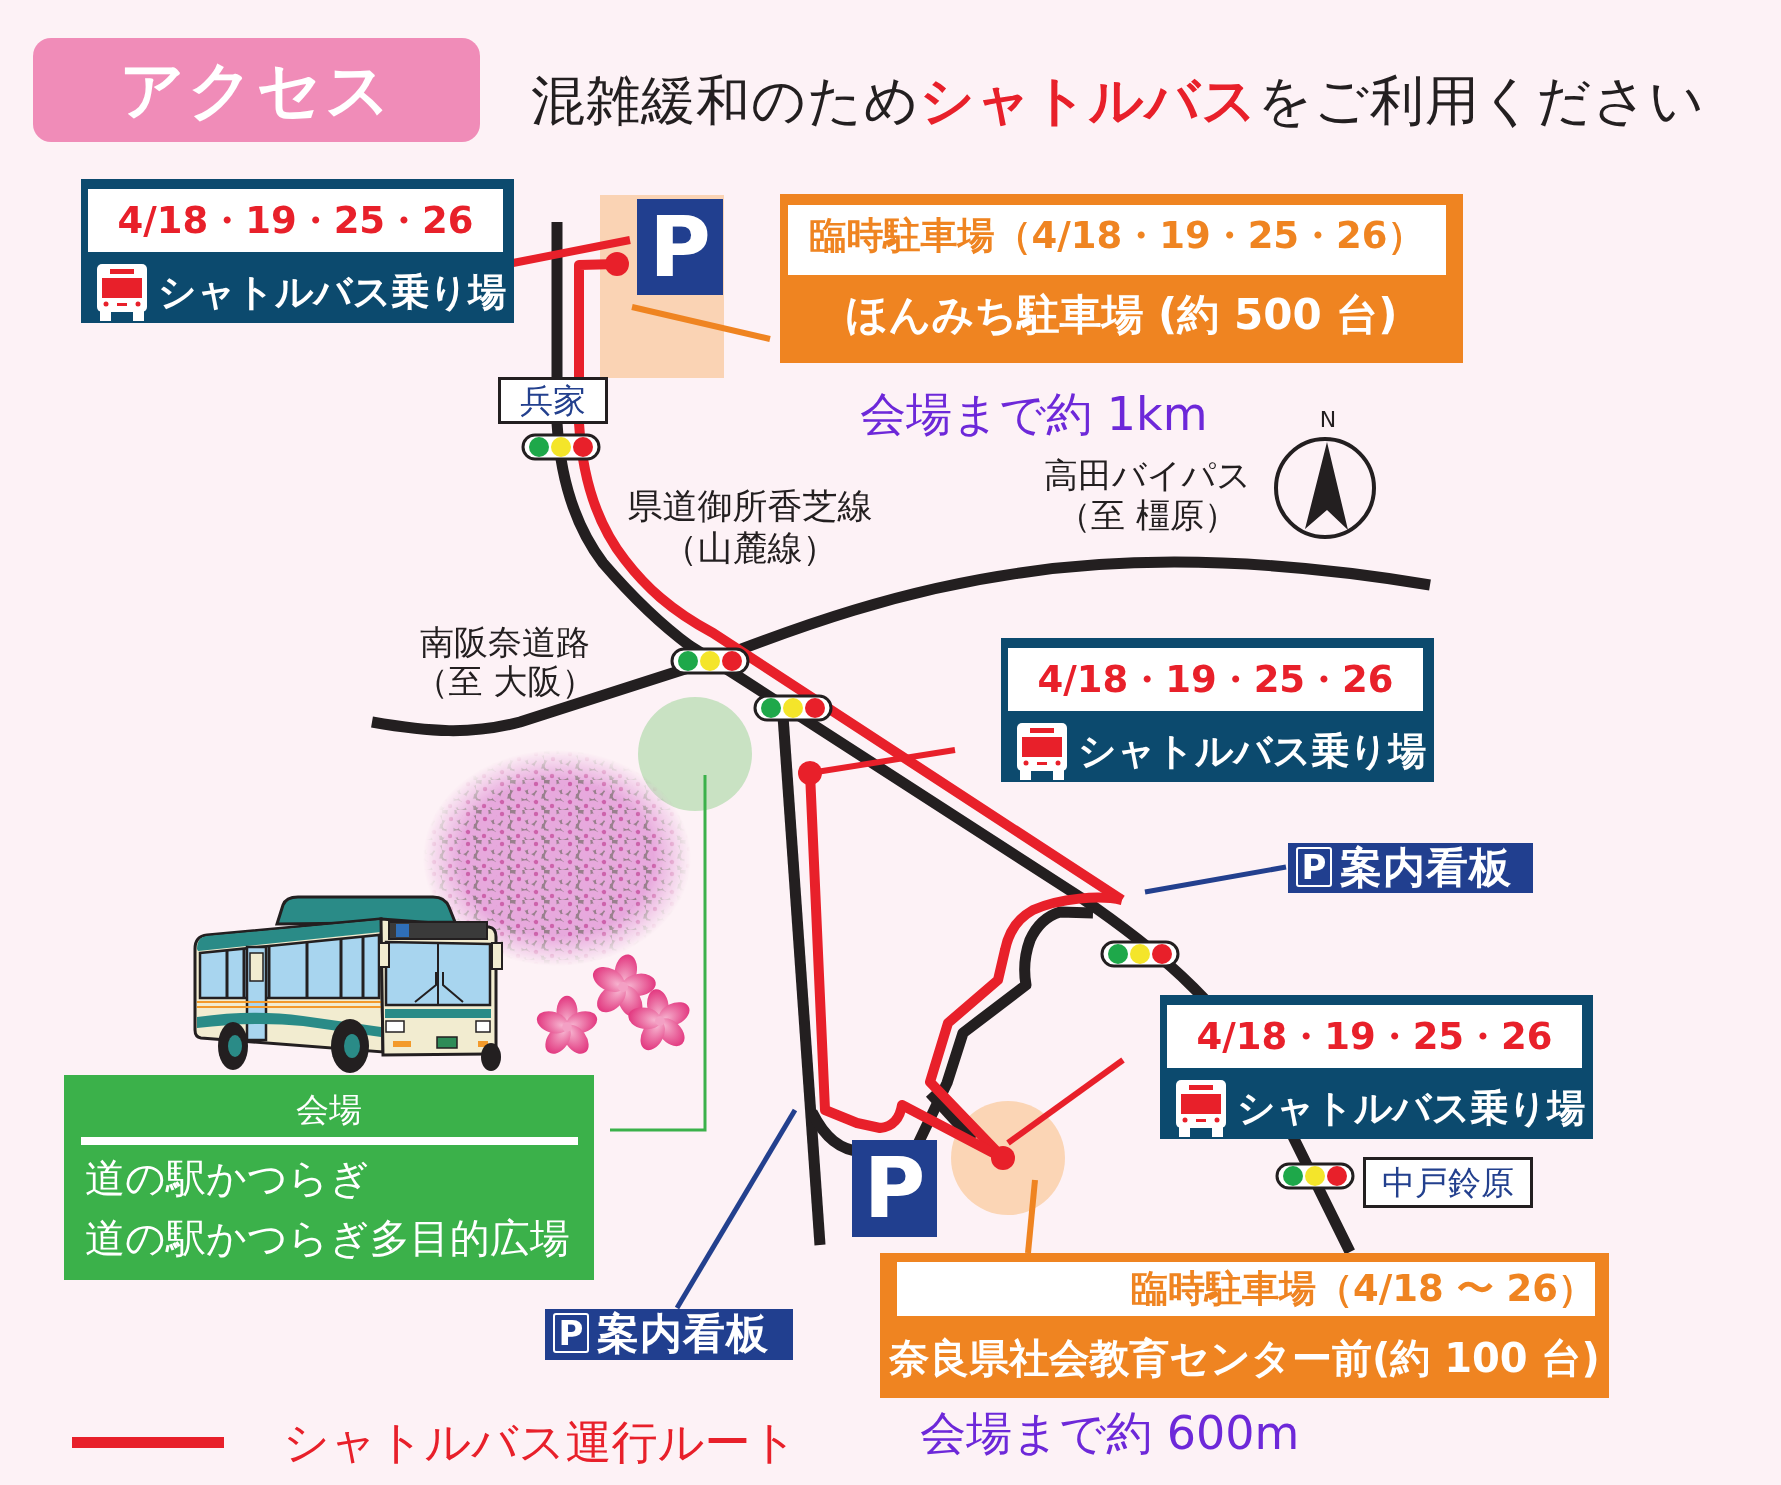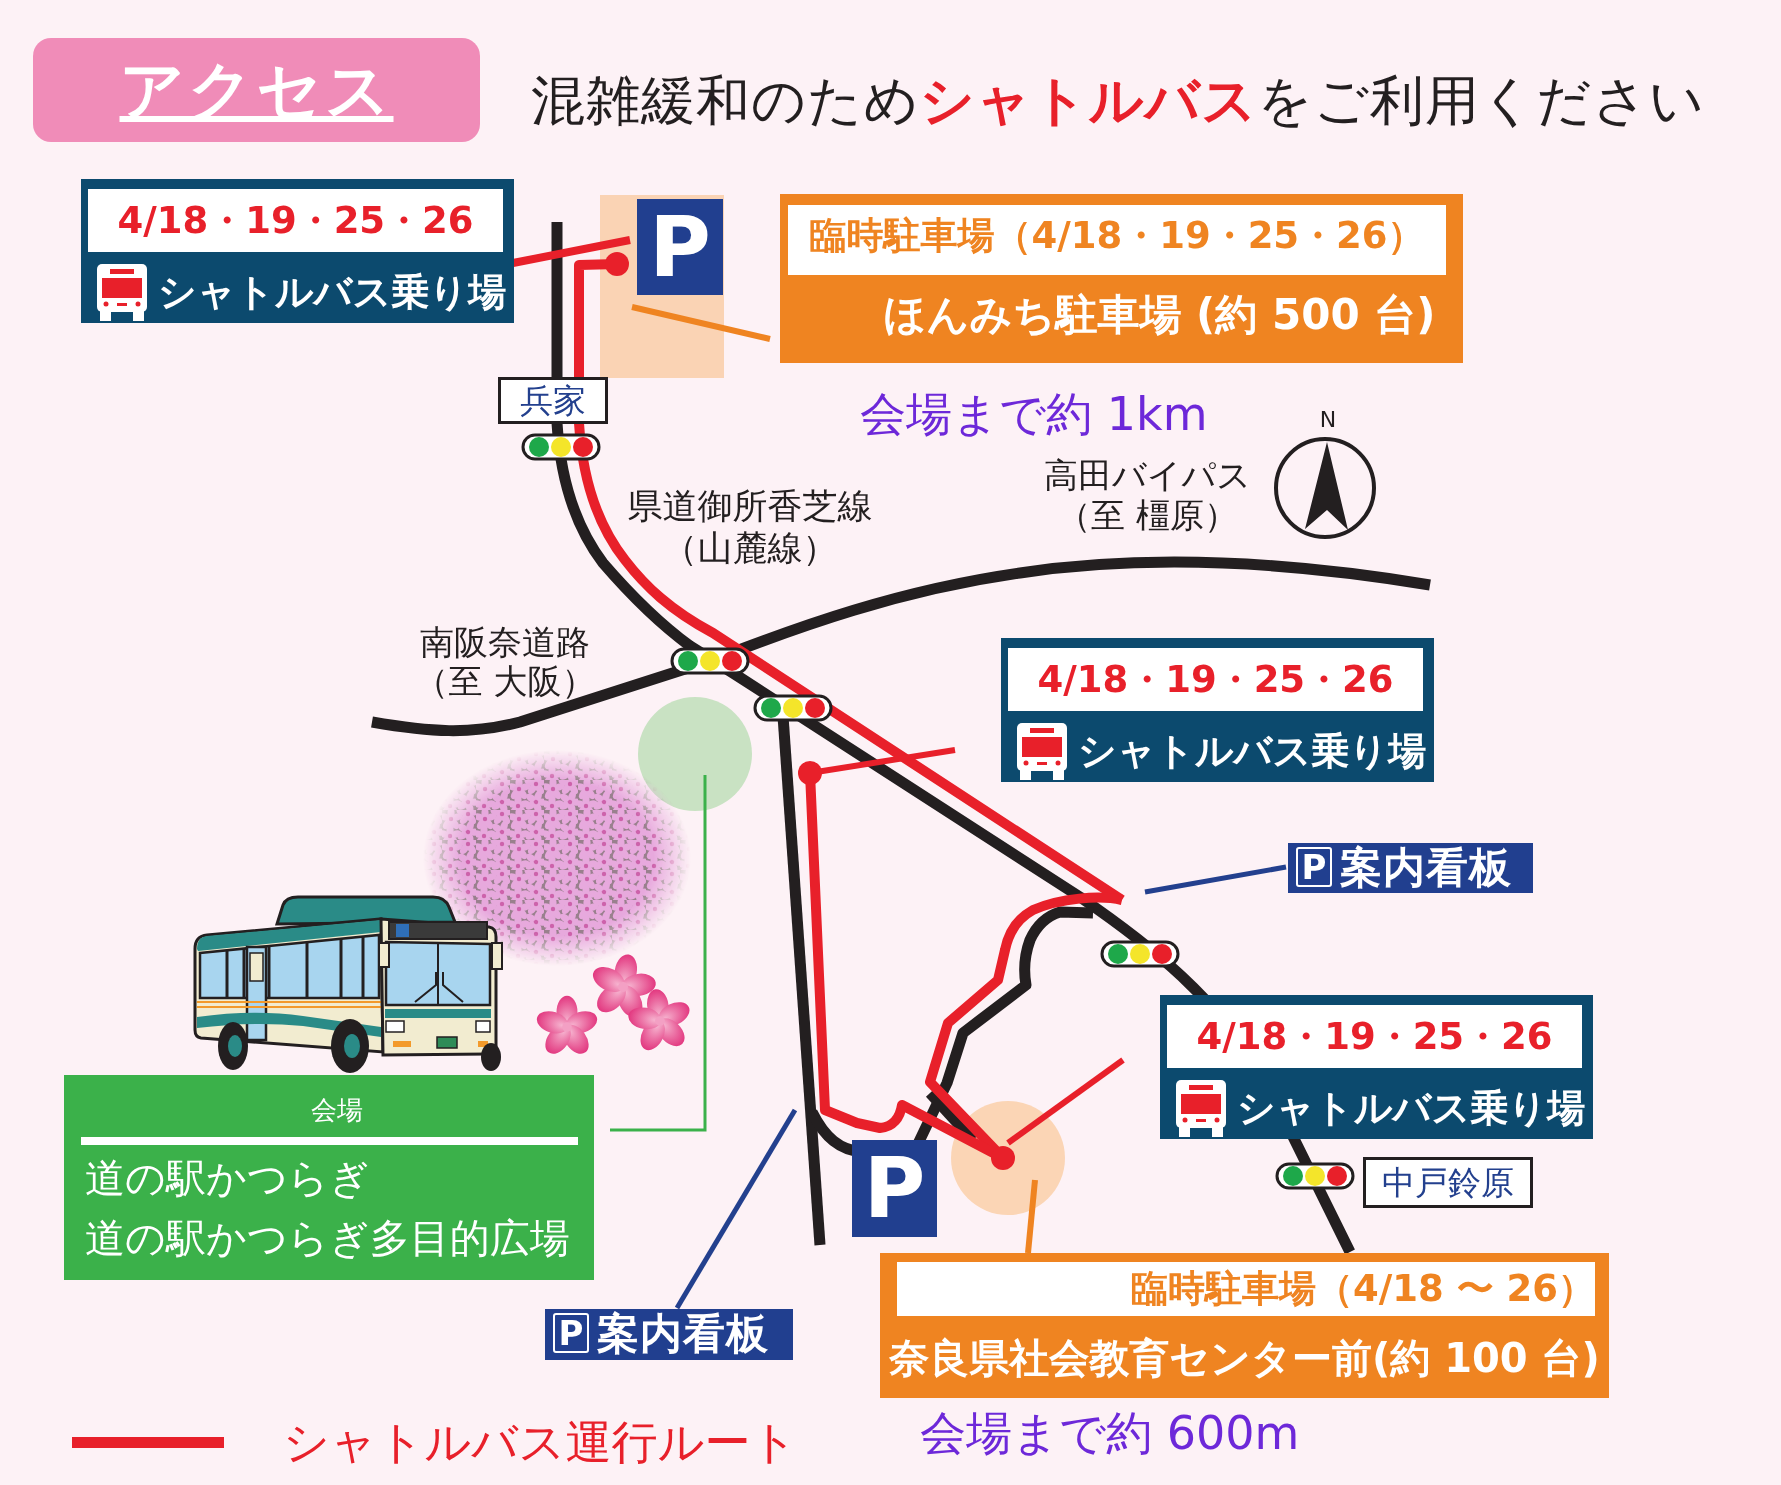--- a/index.html
+++ b/index.html
@@ -8,21 +8,21 @@
     background: #fdf2f6;
     font-family: "DejaVu Sans", sans-serif;
   }
   .abs { position: absolute; }
   #map { position: absolute; left: 0; top: 0; }
 
   .title-pill {
     left: 33px; top: 38px; width: 447px; height: 104px;
     background: #f08cb8; border-radius: 18px;
     color: #fff; font-weight: bold; font-size: 64px; line-height: 104px;
-    text-align: center; letter-spacing: 3px; text-decoration: underline;
+    text-align: center; letter-spacing: 3px;
   }
   .headline {
     left: 531px; top: 69px; font-size: 54px; line-height: 64px;
     color: #231f20; white-space: nowrap; letter-spacing: 1px;
   }
   .headline .hl { color: #e8202a; font-weight: bold; }
 
   .stop { width: 433px; height: 144px; background: #0c4a6e; }
   .stop .dates {
     position: absolute; left: 7px; top: 10px; width: 415px; height: 63px;
@@ -69,21 +69,21 @@
   }
 
   .dist { color: #6d28d9; font-size: 46px; line-height: 56px; white-space: nowrap; }
 
   .roadlabel {
     color: #231f20; text-align: center; white-space: nowrap;
   }
   .roadlabel div { display: block; }
 
   .venue { left: 64px; top: 1075px; width: 530px; height: 205px; background: #3bb14a; color: #fff; }
-  .venue .v-title { position: absolute; left: 8px; top: 10px; width: 100%; text-align: center; font-size: 26px; line-height: 50px; }
+  .venue .v-title { position: absolute; left: 0; top: 10px; width: 100%; text-align: center; font-size: 33px; line-height: 50px; }
   .venue .v-rule { position: absolute; left: 17px; top: 62px; width: 497px; height: 8px; background: #fff; }
   .venue .v-line { position: absolute; left: 21px; font-size: 40px; line-height: 50px; white-space: nowrap; }
 
   .legend-line { left: 72px; top: 1437px; width: 152px; height: 11px; background: #e8202a; }
   .legend-text { left: 283px; top: 1414px; font-size: 46px; line-height: 56px; color: #e8202a; white-space: nowrap; }
 
   .compass-n { left: 1316px; top: 406px; width: 24px; font-size: 22px; line-height: 28px; text-align: center; color: #231f20; }
 </style>
 </head>
 <body>
@@ -292,21 +292,21 @@
       <rect x="36" y="46" width="11" height="11" fill="#fff"></rect>
   </svg>
   <div class="label">シャトルバス乗り場</div>
 </div>
 
 <div class="abs psign" style="left:637px;top:199px;width:86px;height:96px;line-height:96px;">P</div>
 <div class="abs psign" style="left:852px;top:1140px;width:85px;height:97px;line-height:97px;">P</div>
 
 <div class="abs lot" style="left:780px;top:194px;width:683px;height:169px;">
   <div class="lot-title" style="left:8px;top:11px;width:658px;height:70px;font-size:37px;line-height:62px;">臨時駐車場（4/18・19・25・26）</div>
-  <div class="lot-name" style="top:91px;font-size:42px;line-height:60px;padding-left:38px;">ほんみち駐車場 (約 500 台)</div>
+  <div class="lot-name" style="top:91px;font-size:42px;line-height:60px;">ほんみち駐車場 (約 500 台)</div>
 </div>
 
 <div class="abs lot" style="left:880px;top:1253px;width:729px;height:145px;">
   <div class="lot-title" style="left:17px;top:9px;width:698px;height:54px;font-size:37px;line-height:54px;text-align:right;">臨時駐車場（4/18 〜 26）</div>
   <div class="lot-name" style="top:78px;font-size:40px;line-height:54px;">奈良県社会教育センター前(約 100 台)</div>
 </div>
 
 <div class="abs dist" style="left:860px;top:386px;">会場まで約 1km</div>
 <div class="abs dist" style="left:920px;top:1405px;">会場まで約 600m</div>
 

